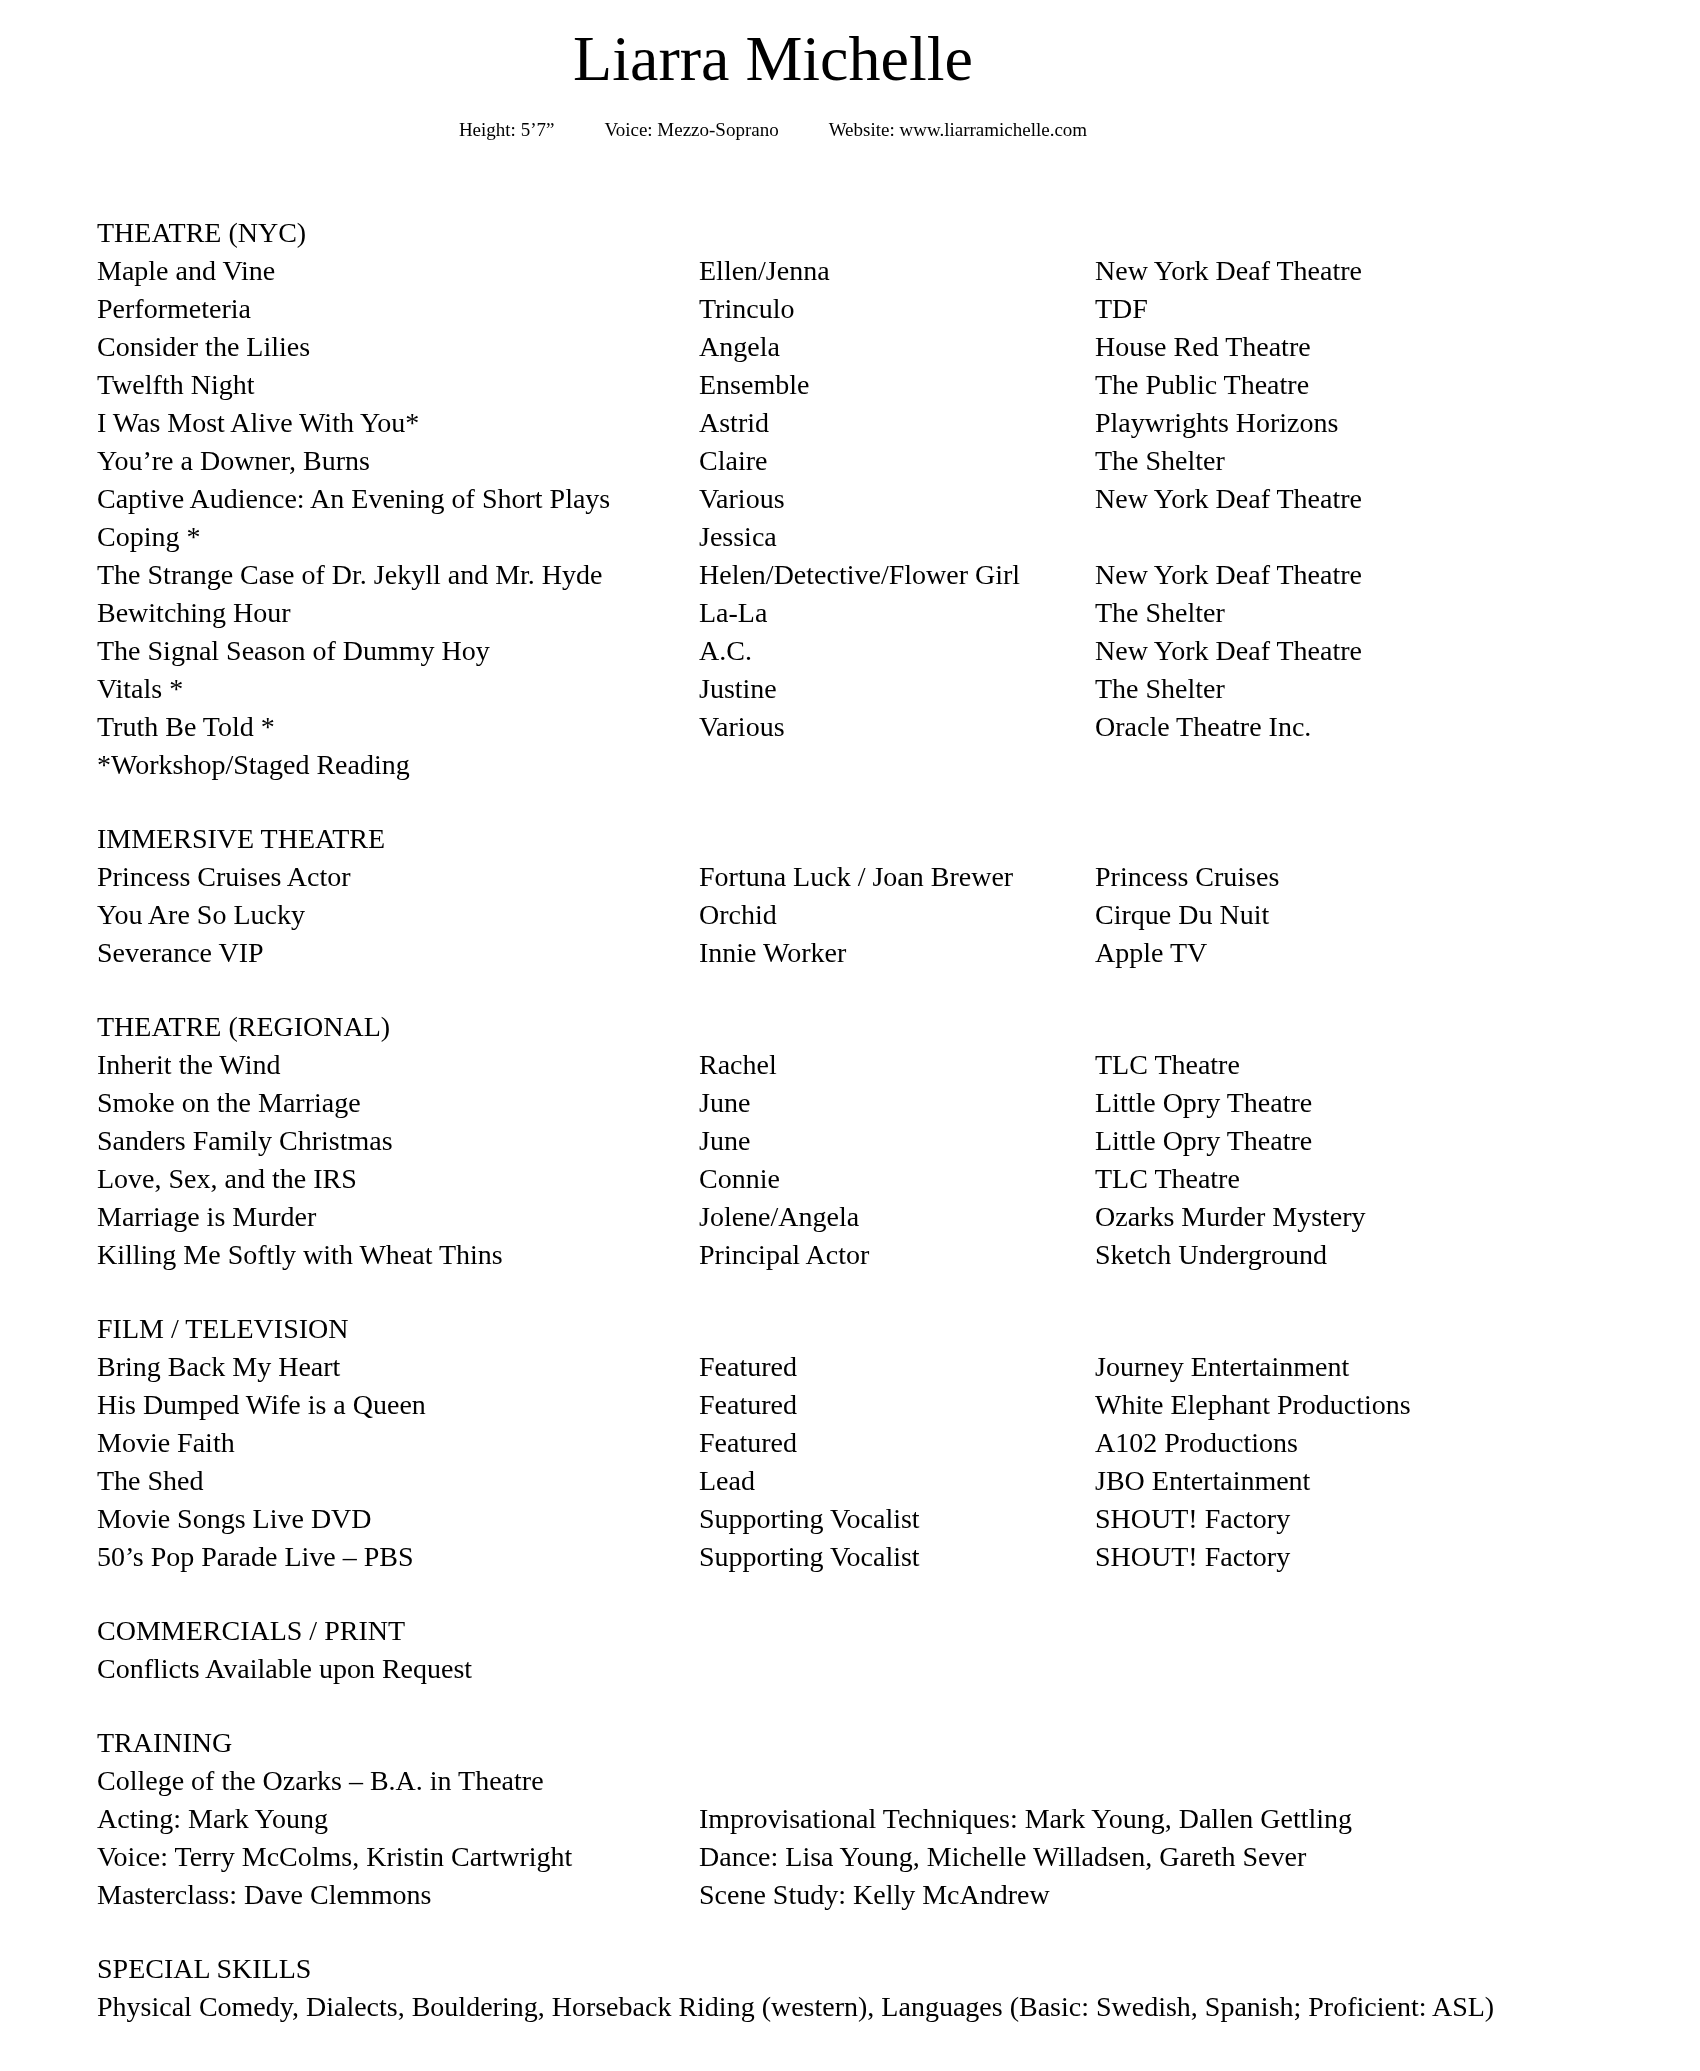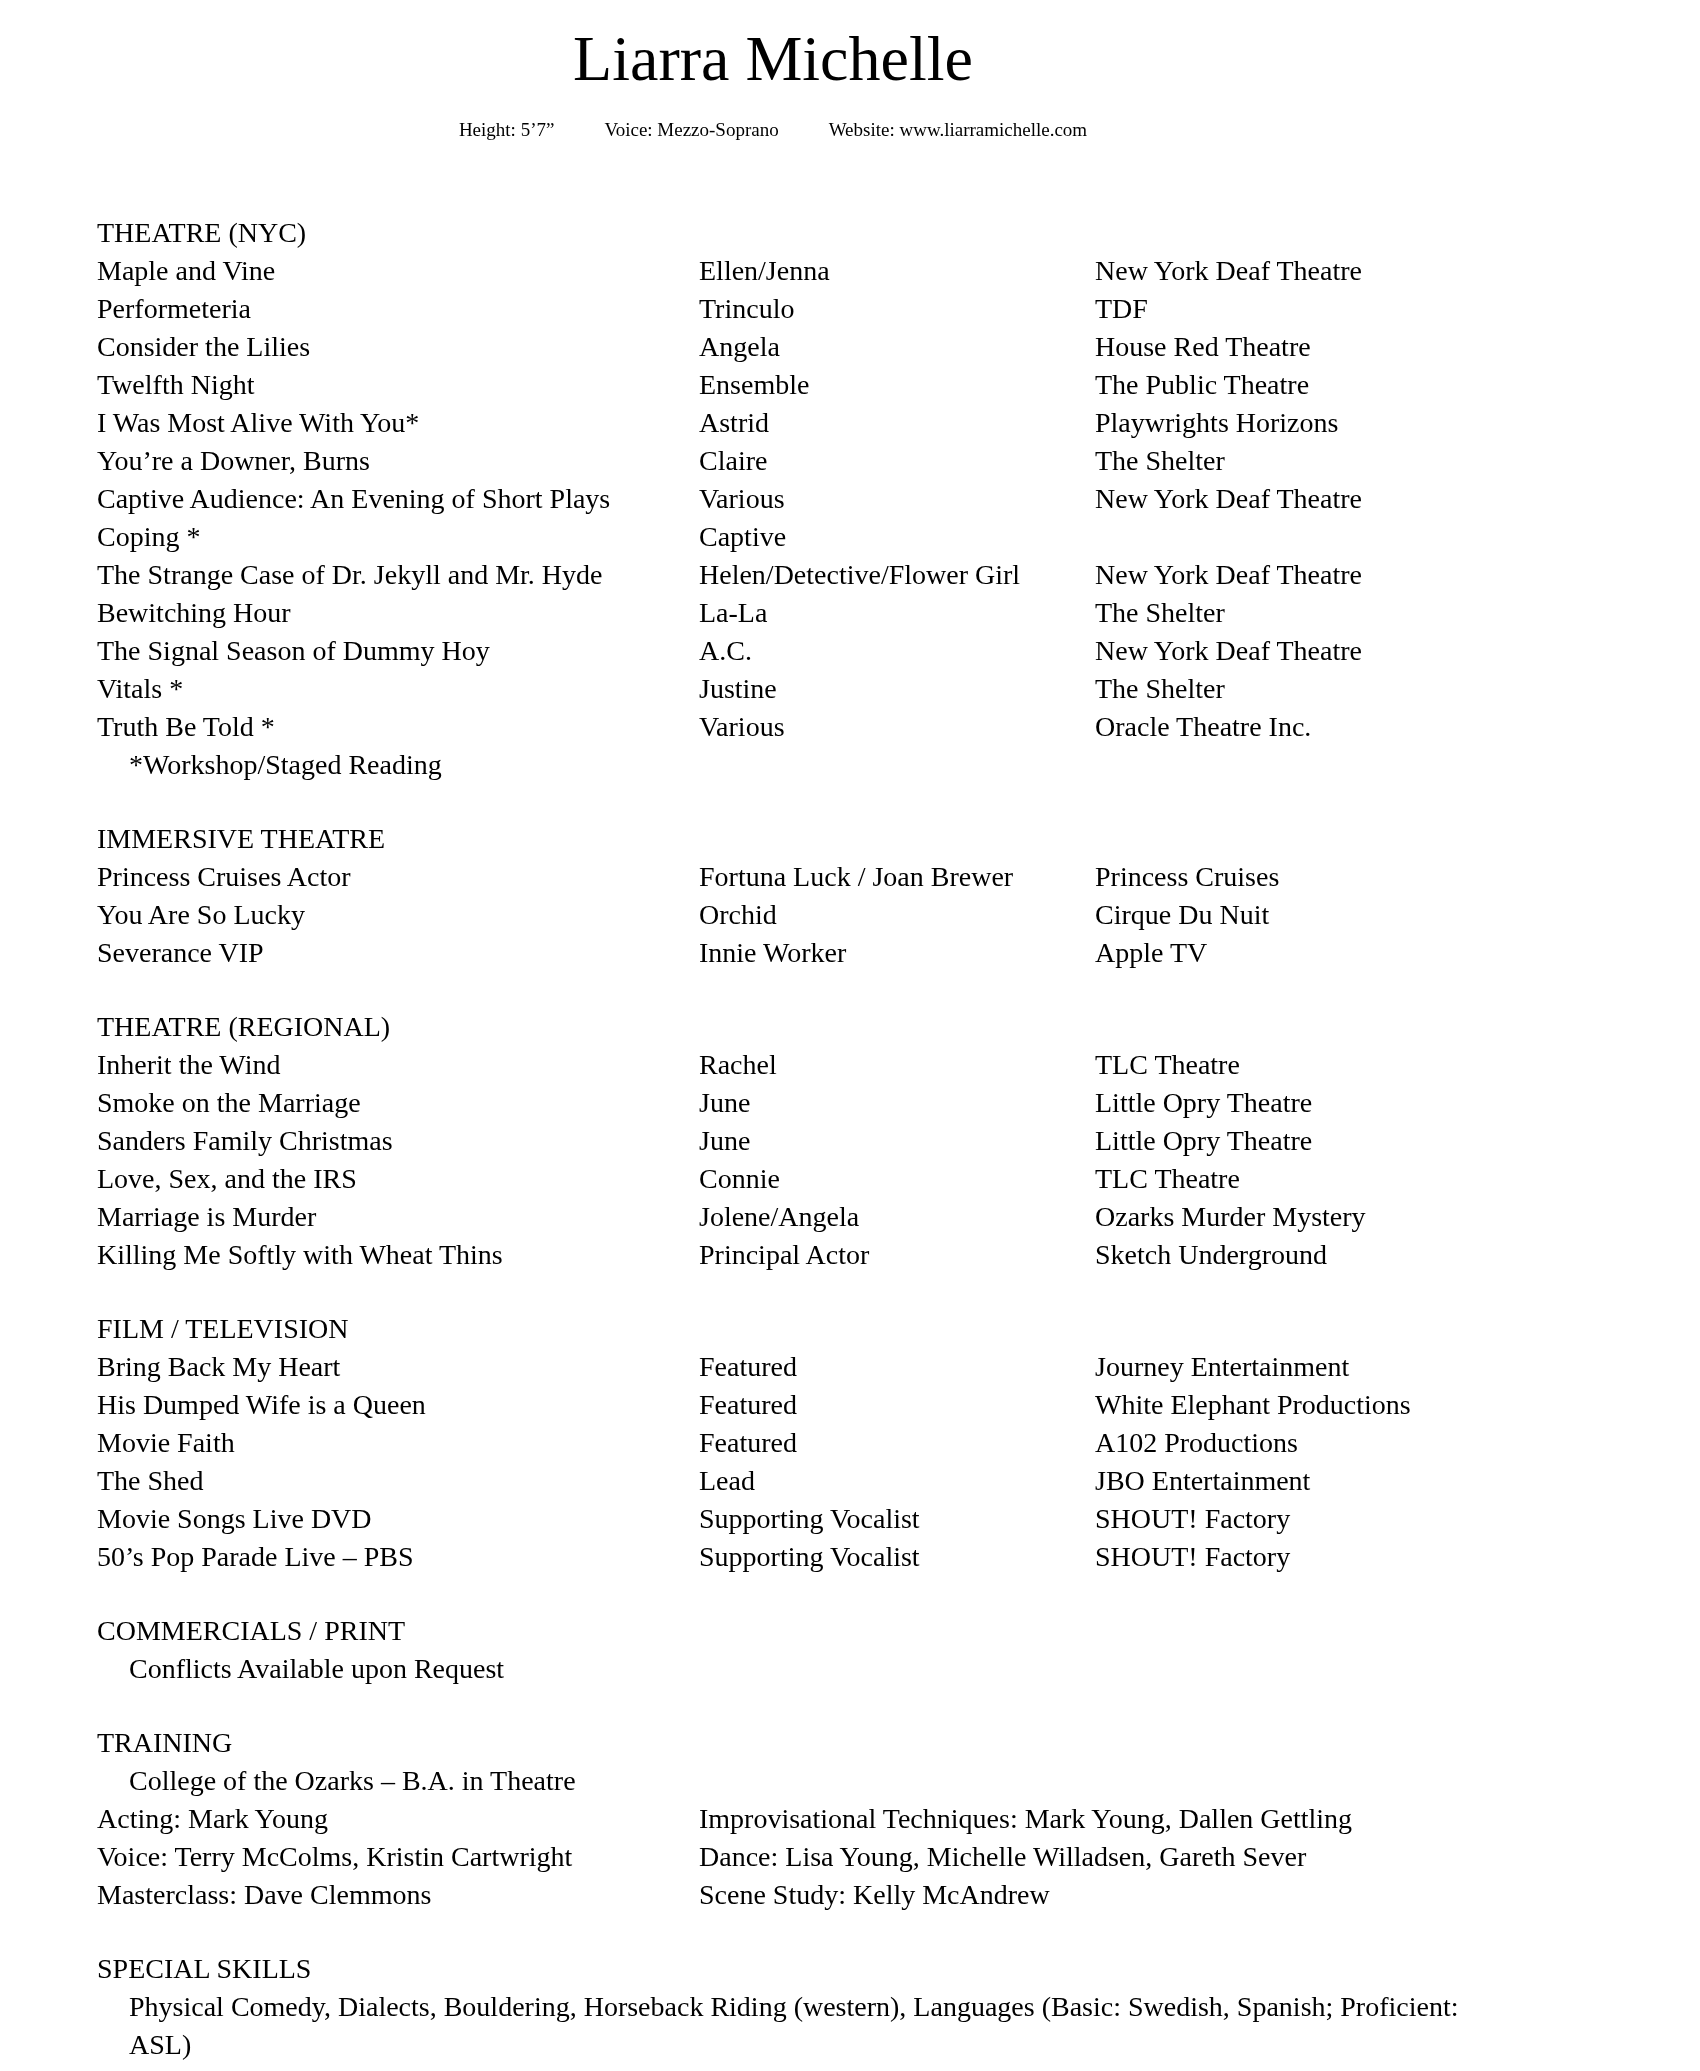--- a/index.html
+++ b/index.html
@@ -52,21 +52,21 @@
   .row {
     display: grid;
     grid-template-columns: 602px 396px 1fr;
     line-height: 38px;
   }
   .row .cell {
     white-space: nowrap;
     overflow: visible;
   }
   .row.cols-2 .c1 { grid-column: 2 / 4; }
-  .row.cols-1 .c0 { grid-column: 1 / 4; white-space: normal; margin-left: 32px; }
+  .row.cols-1 .c0 { grid-column: 1 / 4; white-space: normal; }
 </style>
 </head>
 <body>
 
 <div class="page">
   <header class="resume-header">
     <h1 class="performer-name">Liarra Michelle</h1>
     <div class="header-details">
         <span>Height: 5’7”</span>
         <span>Voice: Mezzo-Soprano</span>
@@ -107,21 +107,21 @@
           <span class="cell c1">Claire</span>
           <span class="cell c2">The Shelter</span>
         </div>
         <div class="row cols-3">
           <span class="cell c0">Captive Audience: An Evening of Short Plays</span>
           <span class="cell c1">Various</span>
           <span class="cell c2">New York Deaf Theatre</span>
         </div>
         <div class="row cols-3">
           <span class="cell c0">Coping *</span>
-          <span class="cell c1">Captive</span>
+          <span class="cell c1">Jessica</span>
         </div>
         <div class="row cols-3">
           <span class="cell c0">The Strange Case of Dr. Jekyll and Mr. Hyde</span>
           <span class="cell c1">Helen/Detective/Flower Girl</span>
           <span class="cell c2">New York Deaf Theatre</span>
         </div>
         <div class="row cols-3">
           <span class="cell c0">Bewitching Hour</span>
           <span class="cell c1">La-La</span>
           <span class="cell c2">The Shelter</span>

